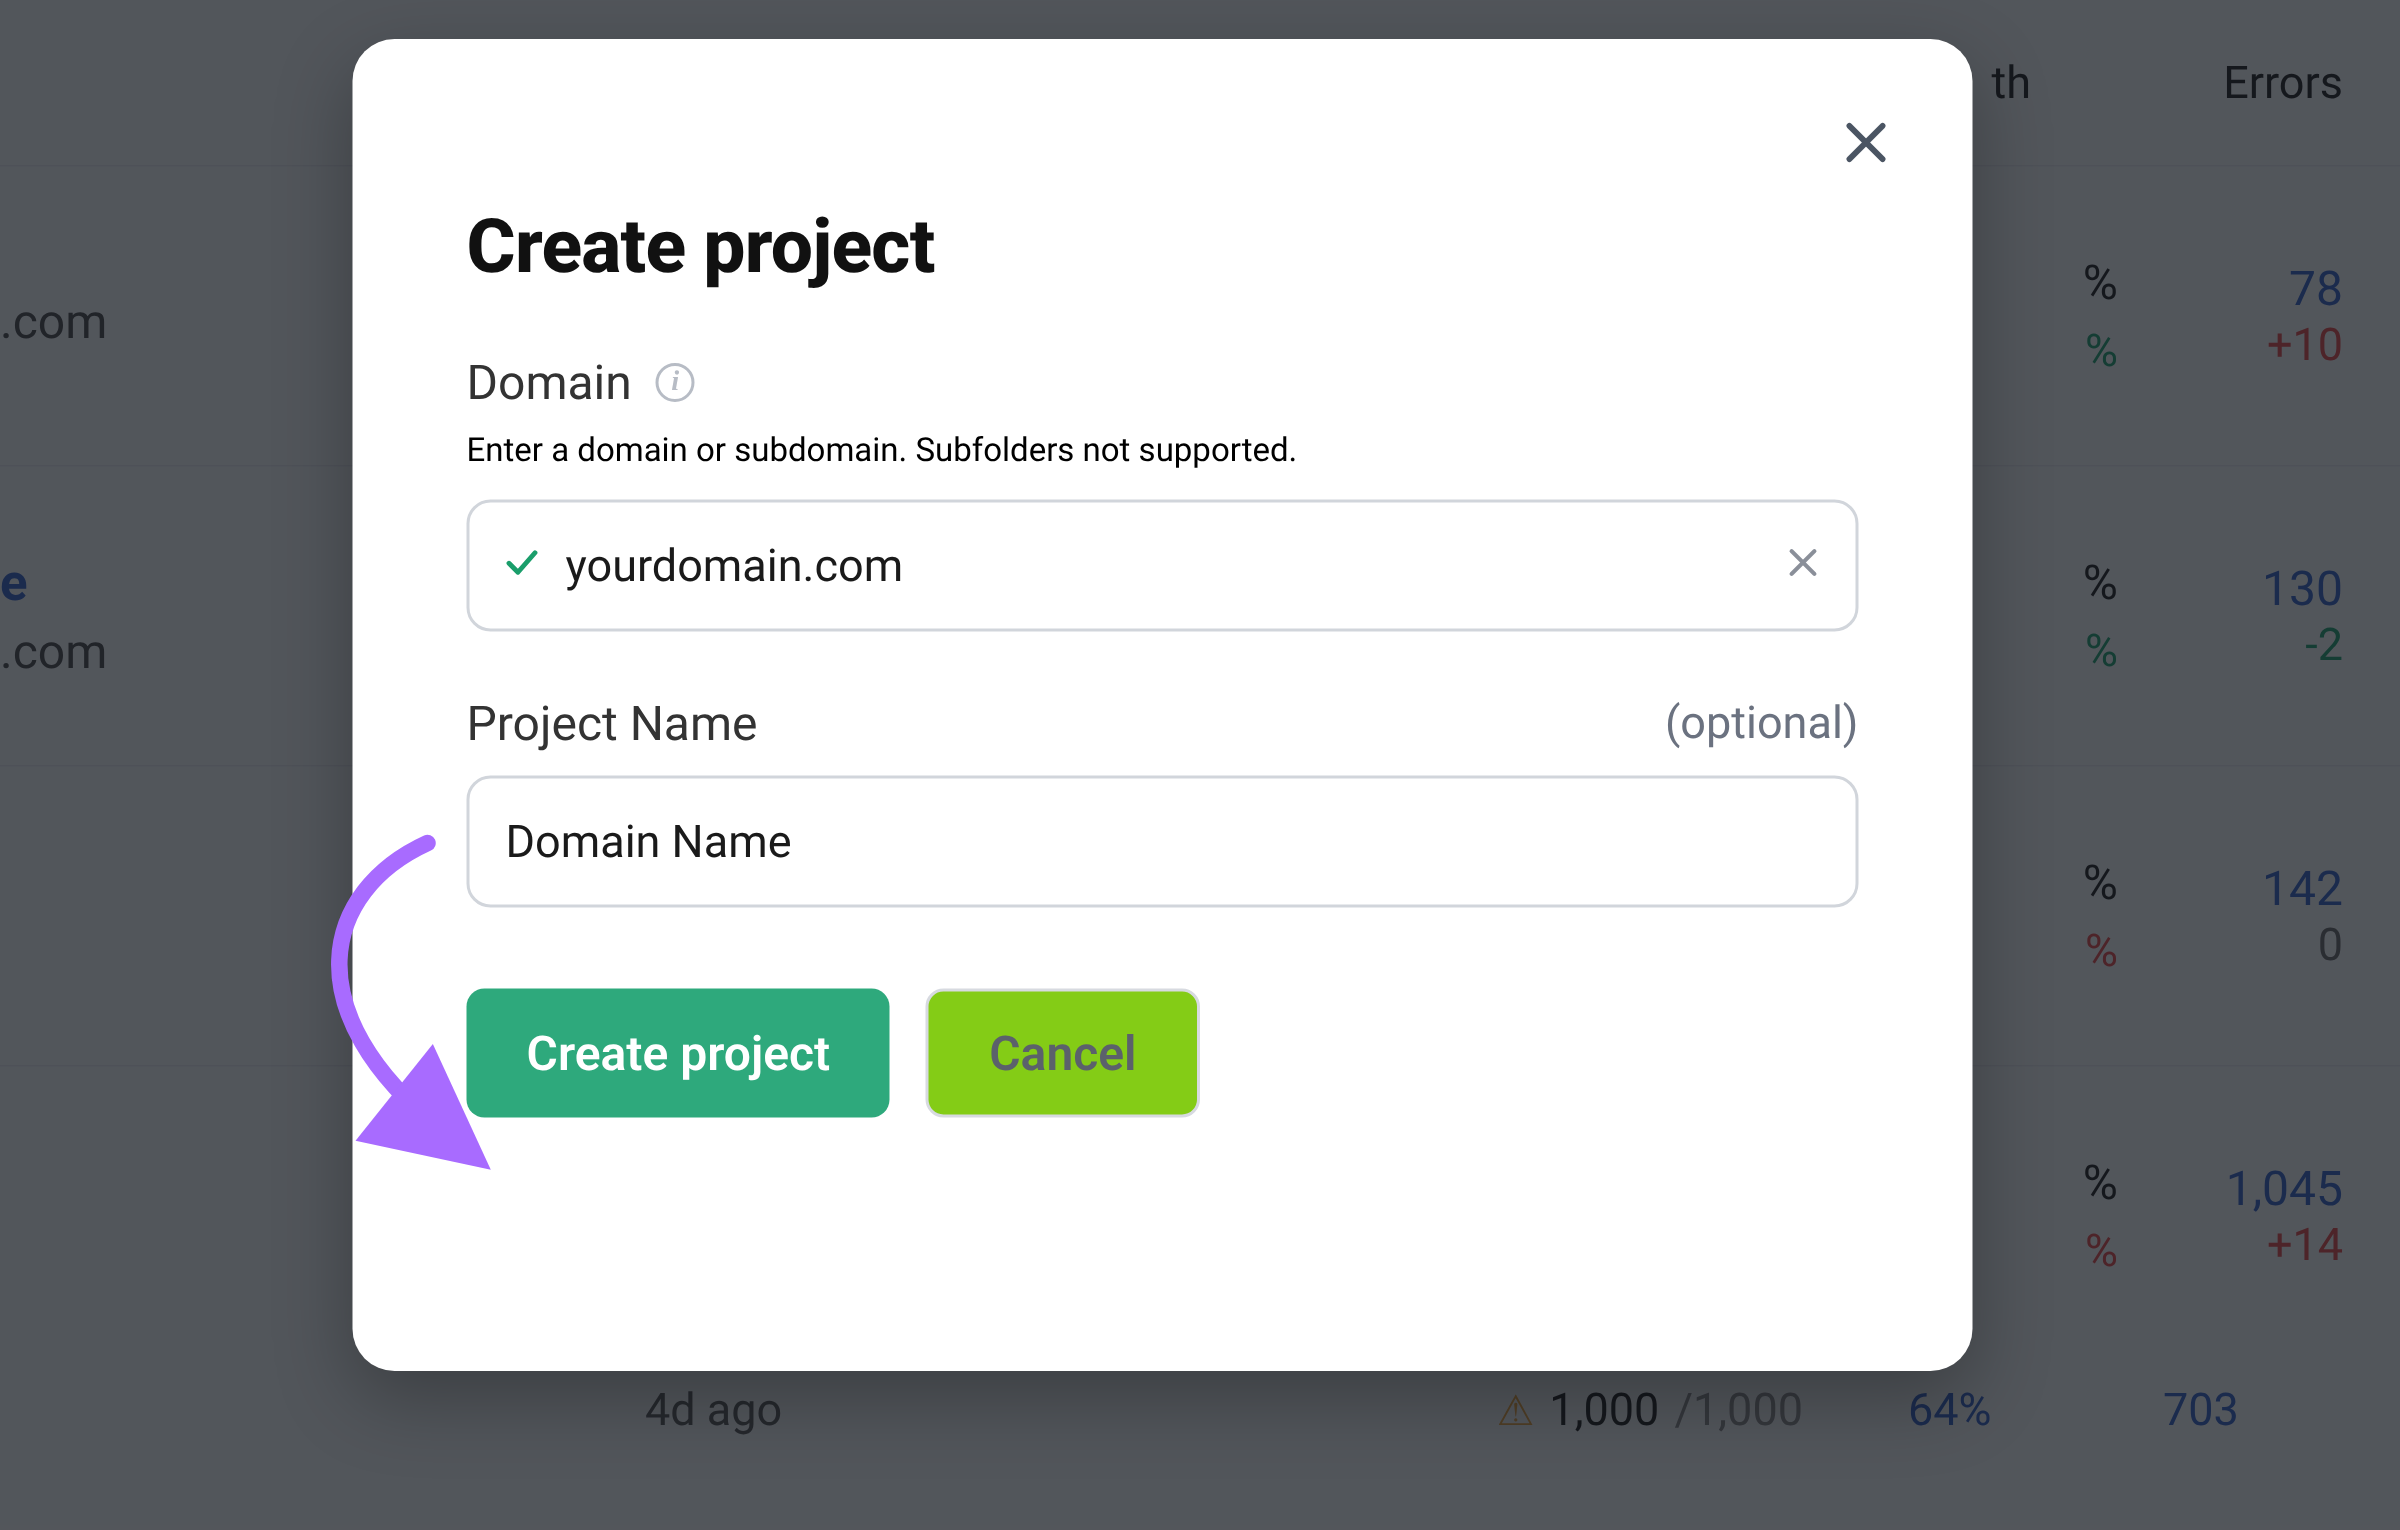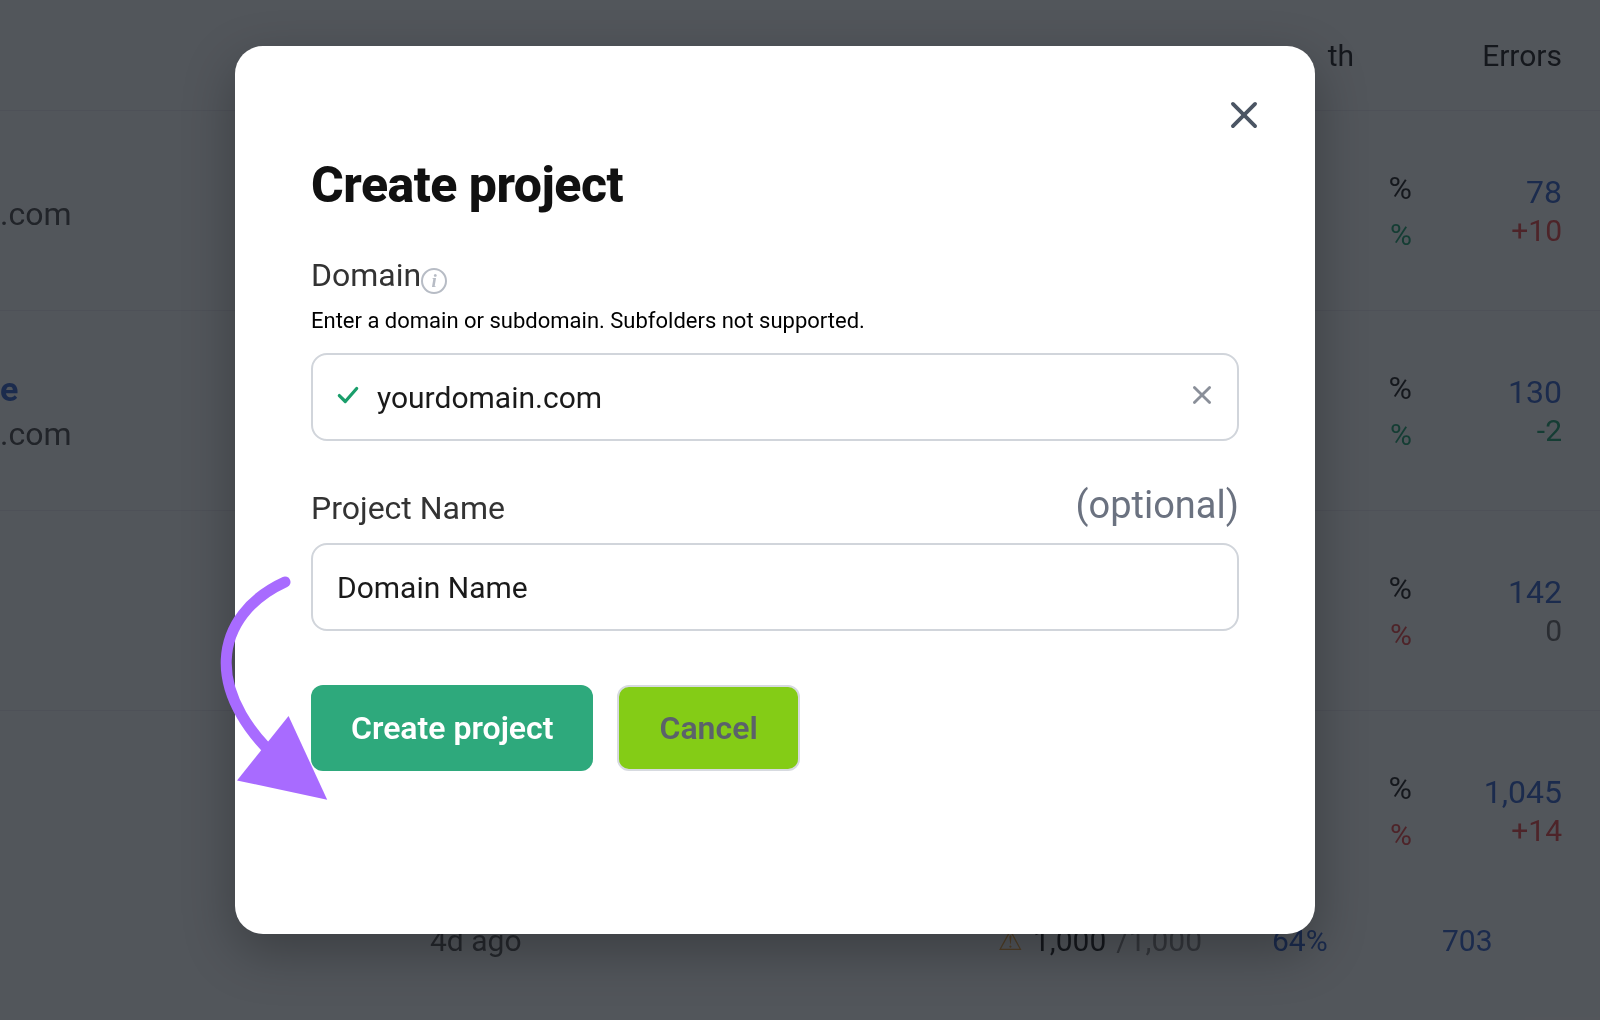--- a/index.html
+++ b/index.html
@@ -98,21 +98,21 @@
 
     
     .dim {
       position: absolute; inset: 0;
       background: rgba(20, 24, 30, 0.72);
     }
 
     
     .modal {
       position: absolute;
-      top: 46px;
+      top: 26px;
       left: 235px;
       width: 1080px;
       height: 888px;
       background: #fff;
       border-radius: 28px;
       box-shadow: 0 18px 52px rgba(0,0,0,0.28);
       padding: 48px 76px 60px 76px;
     }
     .modal .close {
       position: absolute;
@@ -129,30 +129,30 @@
     .modal h1 {
       font-size: 50px;
       font-weight: 800;
       color: #111;
       margin-top: 62px;
       margin-bottom: 42px;
       letter-spacing: -0.5px;
     }
     .label-row {
       display: flex;
-      align-items: flex-end;
-      gap: 0;
+      align-items: center;
+      gap: 16px;
       font-size: 32px;
       color: #333;
       font-weight: 400;
     }
     .label-row .optional {
       margin-left: auto;
       color: #6b7280;
-      font-size: 38px;
+      font-size: 30px;
     }
     .info-icon {
       width: 26px; height: 26px;
       border: 2.5px solid #b7bcc5;
       border-radius: 50%;
       display: inline-flex;
       align-items: center;
       justify-content: center;
       color: #b7bcc5;
       font-size: 19px;

